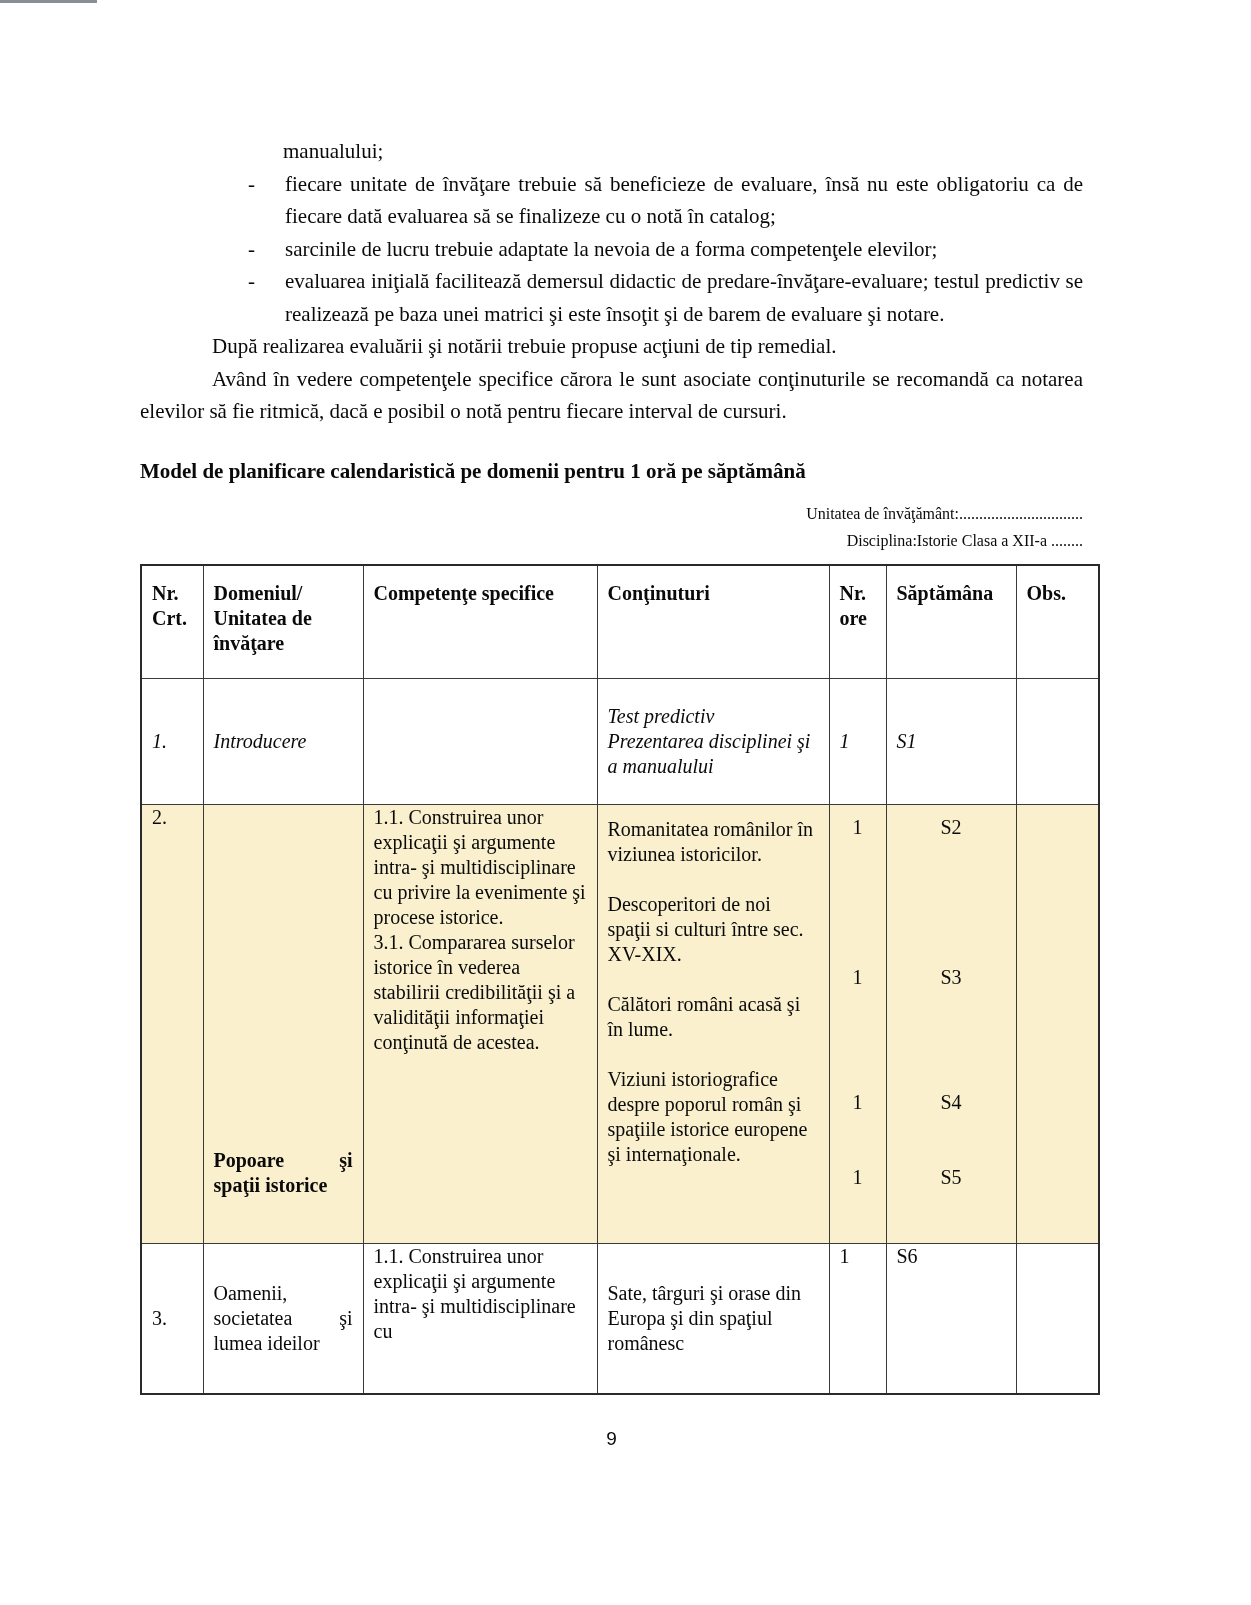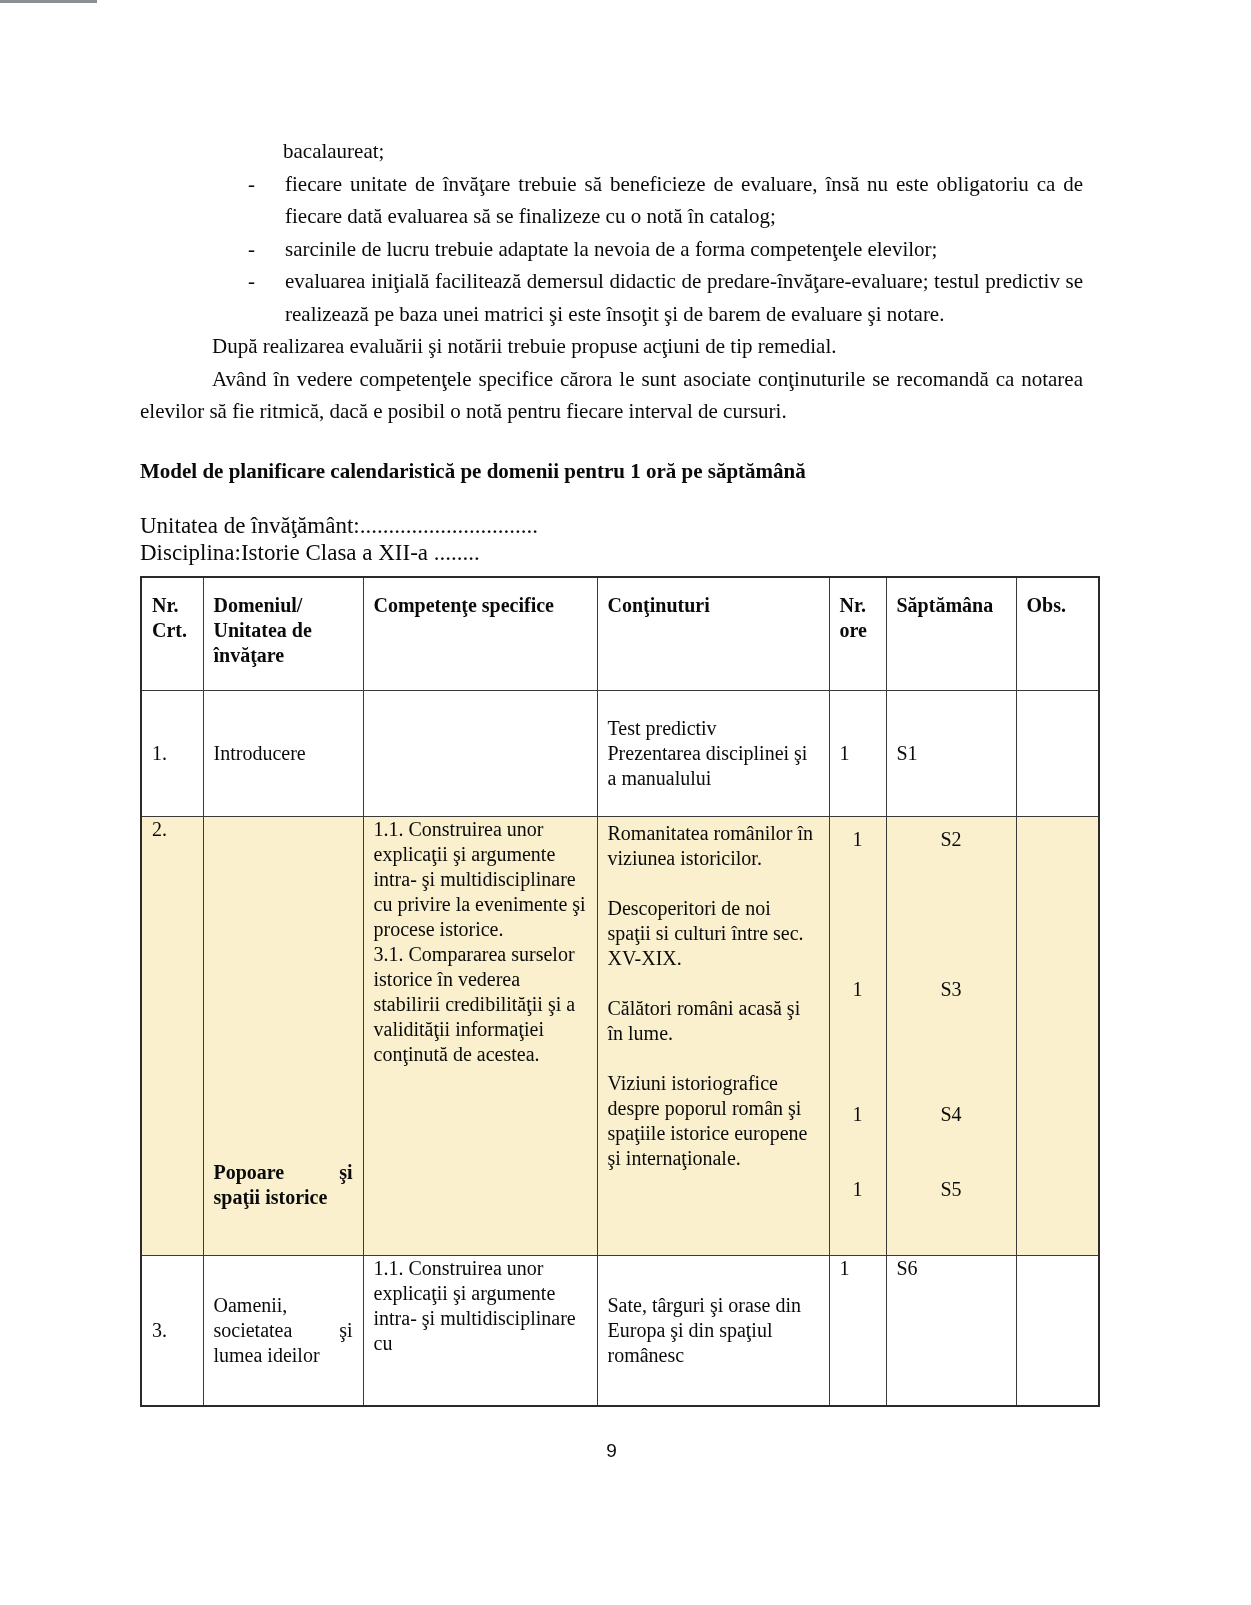--- a/index.html
+++ b/index.html
@@ -14,52 +14,52 @@
   
   .intro { font-size:21px; line-height:32.5px; }
   .hanging { padding-left:143px; }
   .bullet { position:relative; padding-left:145px; text-align:justify; }
   .bullet .dash { position:absolute; left:108px; top:0; }
   .para-indent { text-indent:72px; }
   .para-justify { text-indent:72px; text-align:justify; }
 
   
   .sec-title { margin-top:29px; font-size:21px; font-weight:bold; line-height:28px; }
-  .meta { margin-top:27px; font-size:23px; line-height:27.5px; }
+  .meta { margin-top:15px; font-size:16px; line-height:27.5px;text-align:right; }
   .meta-line:nth-child(4) { padding-left:5px; }
 
   
   table.plan {
     border-collapse:collapse; table-layout:fixed; margin-top:9px;
     width:958px; border:2px solid #2a2a2a;
   }
   table.plan td, table.plan th {
     border:1.5px solid #3a3a3a; padding:0 10px; font-size:20px; line-height:25px;
     font-weight:normal; text-align:left; vertical-align:top; overflow:hidden;
     box-sizing:border-box;
   }
   tr.hdr th { font-weight:bold; padding-top:15px; vertical-align:top; }
   th.c-domain { text-align:justify; }
   th.c-comp, th.c-cont, th.c-week { text-align:center; }
 
-  tr.row1 td { vertical-align:middle; }
+  tr.row1 td { vertical-align:middle;font-style:italic; }
   td.bold, .bold { font-weight:normal; }
   td.center, .center { text-align:center; }
 
   
   tr.highlight td { background:#FAF0CE; }
   td.rel { position:relative; }
   .r2-nr { padding-top:12px; }
   .domain-bottom {
     position:absolute; left:10px; right:10px; bottom:45px;
     font-weight:bold; text-align:justify;
   }
   .r2-comp { padding-top:52px; text-align:justify; }
   .r2-cont { padding-top:10px; text-align:justify; }
-  .r2-cont .cpara { margin:4px 0 25px 0; }
+  .r2-cont .cpara { margin:12px 0 25px 0; }
   .entry { position:absolute; left:0; width:100%; text-align:center; }
 
   
   tr.row3 td { vertical-align:middle; }
   .r3-comp {
     vertical-align:top !important; padding-top:16px;
     text-align:justify; text-align-last:justify;
   }
   .r3-cont { text-align:justify;margin-top:21px; }
   .r3-ore, .r3-week { vertical-align:top !important; padding-top:38px; }
@@ -67,21 +67,21 @@
   .pageno { margin-top:33px; text-align:center; font-size:19px; font-family:"Liberation Sans","DejaVu Sans",sans-serif; }
 </style>
 </head>
 <body>
 
 <div class="edge-artifact"></div>
 
 <div class="content">
 
   <div class="intro">
-    <div class="hanging">bacalaureat;</div>
+    <div class="hanging">manualului;</div>
     <div class="bullet">
       <span class="dash">-</span>
       <span>fiecare unitate de învăţare trebuie să beneficieze de evaluare, însă nu este obligatoriu ca de fiecare dată evaluarea să se finalizeze cu o notă în catalog;</span>
     </div>
     <div class="bullet">
       <span class="dash">-</span>
       <span>sarcinile de lucru trebuie adaptate la nevoia de a forma competenţele elevilor;</span>
     </div>
     <div class="bullet">
       <span class="dash">-</span>

